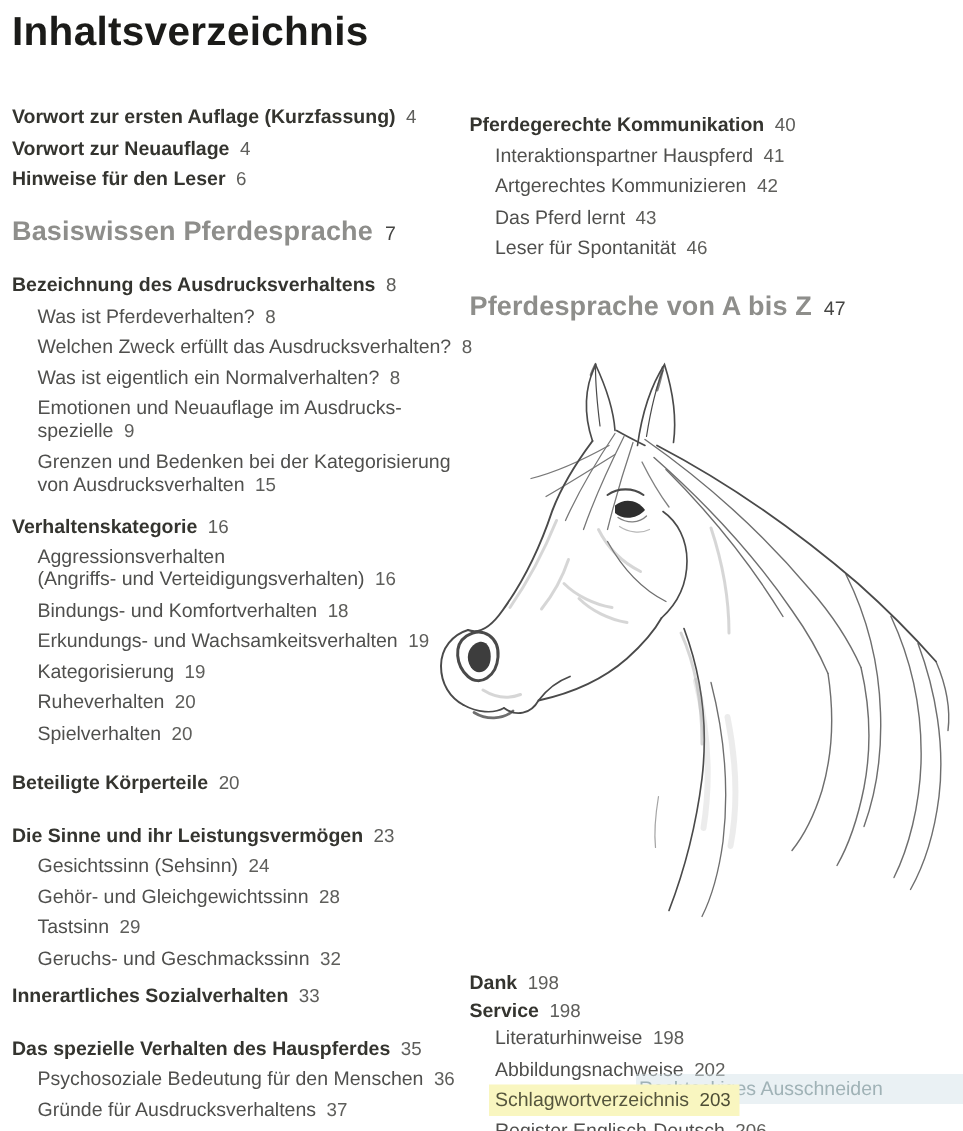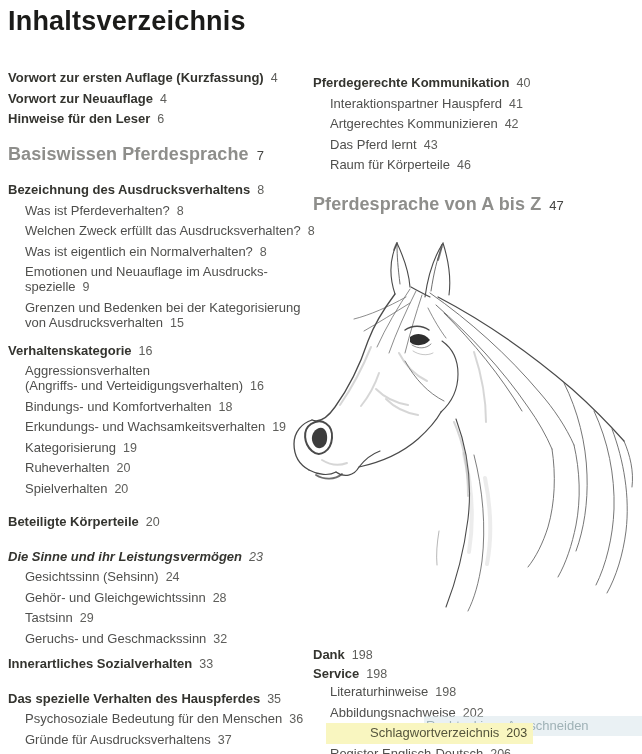--- a/index.html
+++ b/index.html
@@ -23,21 +23,21 @@
   .row.sub .label{color:var(--entry-sub,#4f4f4d);}
   .pagenum{margin-left:7px;font-size:12.5px;color:var(--page-number,#5e5e5b);font-weight:400;}
   .row.section{line-height:21px;margin-bottom:0;}
   .row.section .label{font-size:18px;font-weight:700;color:var(--section-header,#8e8e8b);letter-spacing:0.1px;}
   .row.section .pagenum{font-size:13px;color:#454543;margin-left:8px;}
   .row.highlight .line{
     display:inline-block;position:relative;z-index:3;
     background:var(--highlight,#f9f6c0);
     padding:2px 6px 3px 4px;margin:-2px 0 -3px -4px;
   }
-  .row.highlight .label{color:#55553d;margin-left:40px;}
+  .row.highlight .label{color:#55553d;}
   .row.highlight .pagenum{color:#4d4d35;}
   .snip-ghost{
     position:absolute;left:424px;top:716px;width:218px;height:20px;
     z-index:2;background:rgba(214,228,233,0.50);
     color:rgba(138,160,164,0.78);font-size:13px;line-height:20px;
     white-space:nowrap;overflow:hidden;padding-left:2px;
   }
   .horse-art{position:absolute;left:278px;top:212px;width:364px;height:414px;z-index:1;}
 </style>
 </head>
@@ -99,21 +99,21 @@
       </div>
       <div class="row sub">
         <span class="line"><span class="label">Ruheverhalten</span><span class="pagenum">20</span></span>
       </div>
       <div class="row sub">
         <span class="line"><span class="label">Spielverhalten</span><span class="pagenum">20</span></span>
       </div>
       <div class="row bold" style="margin-top: 17px;">
         <span class="line"><span class="label">Beteiligte Körperteile</span><span class="pagenum">20</span></span>
       </div>
-      <div class="row bold" style="margin-top: 19px; font-style: italic;">
+      <div class="row bold" style="margin-top: 19px;">
         <span class="line"><span class="label">Die Sinne und ihr Leistungsvermögen</span><span class="pagenum">23</span></span>
       </div>
       <div class="row sub">
         <span class="line"><span class="label">Gesichtssinn (Sehsinn)</span><span class="pagenum">24</span></span>
       </div>
       <div class="row sub">
         <span class="line"><span class="label">Gehör- und Gleichgewichtssinn</span><span class="pagenum">28</span></span>
       </div>
       <div class="row sub">
         <span class="line"><span class="label">Tastsinn</span><span class="pagenum">29</span></span>
@@ -144,21 +144,21 @@
       <div class="row sub">
         <span class="line"><span class="label">Interaktionspartner Hauspferd</span><span class="pagenum">41</span></span>
       </div>
       <div class="row sub">
         <span class="line"><span class="label">Artgerechtes Kommunizieren</span><span class="pagenum">42</span></span>
       </div>
       <div class="row sub">
         <span class="line"><span class="label">Das Pferd lernt</span><span class="pagenum">43</span></span>
       </div>
       <div class="row sub">
-        <span class="line"><span class="label">Raum für Körperteile</span><span class="pagenum">46</span></span>
+        <span class="line"><span class="label">Leser für Spontanität</span><span class="pagenum">46</span></span>
       </div>
       <div class="row section" style="margin-top: 21px;">
         <span class="line"><span class="label">Pferdesprache von A bis Z</span><span class="pagenum">47</span></span>
       </div>
     </div>
     <div class="toc-col" style="left: 313px; top: 647px; width: 328px;">
       <div class="row bold tight">
         <span class="line"><span class="label">Dank</span><span class="pagenum">198</span></span>
       </div>
       <div class="row bold tight">

